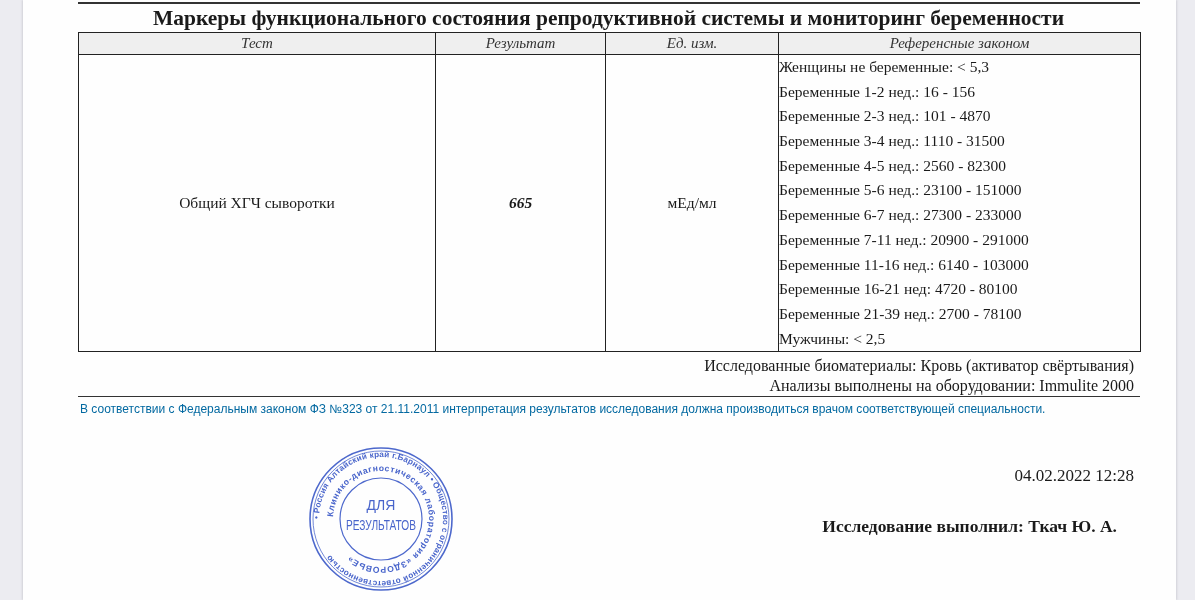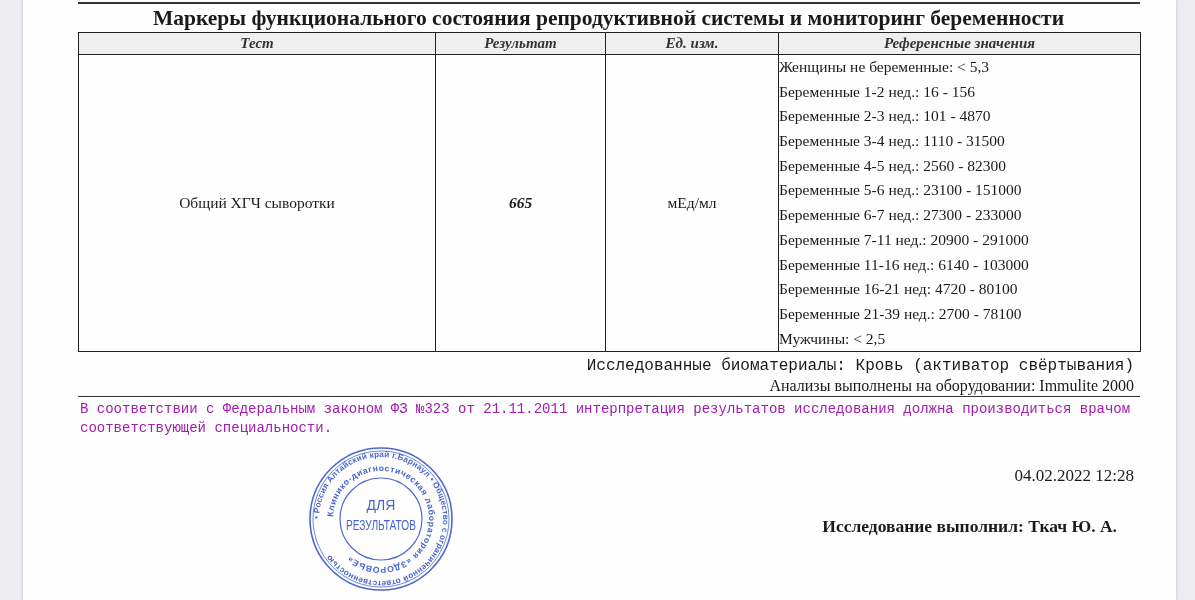--- a/index.html
+++ b/index.html
@@ -22,38 +22,38 @@
     white-space: nowrap;
   }
   table.results {
     position: absolute; left: 78px; top: 32px; width: 1062px;
     border-collapse: collapse; table-layout: fixed;
   }
   table.results th, table.results td {
     border: 1.6px solid #222; padding: 0;
   }
   table.results th {
-    background: #efefef; font-weight: bold; font-style: italic;
+    background: #efefef; font-weight: normal; font-style: italic;
     font-size: 15px; height: 21px; line-height: 21px; text-align: center;
     color: #333;
   }
   table.results td { font-size: 15.5px; vertical-align: middle; }
   td.test-name { text-align: center; padding-left: 2px; }
   td.result { text-align: center; font-weight: bold; font-style: italic; }
   td.unit { text-align: center; }
   td.refs { text-align: left; padding: 3px 0 3px 0; }
   .ref-line { height: 24.7px; line-height: 24.7px; white-space: nowrap; }
   .meta {
     position: absolute; right: 61px; text-align: right;
     font-size: 16px; line-height: 20px; white-space: nowrap;
   }
   .disclaimer {
     position: absolute; left: 80px; top: 400px; width: 1060px;
-    font-family: Liberation Mono, monospace; font-size: 14px; line-height: 19px;
-    color: #a21caf;
+    font-family: Liberation Sans, sans-serif; font-size: 12px; line-height: 19px;
+    color: #0369a1;
   }
   .datetime {
     position: absolute; right: 61px; top: 438px;
     font-size: 17px; line-height: 22px; white-space: nowrap; margin-top: 27px;
   }
   .performer {
     position: absolute; right: 78px; top: 514px;
     font-size: 17.5px; font-weight: bold; line-height: 24px; white-space: nowrap;
   }
   .stamp {
@@ -73,21 +73,21 @@
     <col style="width:357px">
     <col style="width:170px">
     <col style="width:173px">
     <col style="width:362px">
   </colgroup>
   <thead>
     <tr>
       <th>Тест</th>
       <th>Результат</th>
       <th>Ед. изм.</th>
-      <th>Референсные значения</th>
+      <th>Референсные законом</th>
     </tr>
   </thead>
   <tbody>
     <tr>
       <td class="test-name">Общий ХГЧ сыворотки</td>
       <td class="result">665</td>
       <td class="unit">мЕд/мл</td>
       <td class="refs">
         <div class="ref-line">Женщины не беременные: &lt; 5,3</div>
         <div class="ref-line">Беременные 1-2 нед.: 16 - 156</div>
@@ -99,21 +99,21 @@
         <div class="ref-line">Беременные 7-11 нед.: 20900 - 291000</div>
         <div class="ref-line">Беременные 11-16 нед.: 6140 - 103000</div>
         <div class="ref-line">Беременные 16-21 нед: 4720 - 80100</div>
         <div class="ref-line">Беременные 21-39 нед.: 2700 - 78100</div>
         <div class="ref-line">Мужчины: &lt; 2,5</div>
       </td>
     </tr>
   </tbody>
 </table>
 
-<div class="meta" style="top:356px;font-family:Liberation Mono, monospace;">Исследованные биоматериалы: Кровь (активатор свёртывания)</div>
+<div class="meta" style="top:356px;">Исследованные биоматериалы: Кровь (активатор свёртывания)</div>
 <div class="meta" style="top:376px;text-align:right;">Анализы выполнены на оборудовании: Immulite 2000</div>
 <div class="hr" style="left:78px; width:1062px; top:396px; border-top-width:1.5px;"></div>
 
 <div class="disclaimer">В соответствии с Федеральным законом ФЗ №323 от 21.11.2011 интерпретация результатов исследования должна производиться врачом соответствующей специальности.</div>
 
 <div class="datetime">04.02.2022 12:28</div>
 
 <div class="stamp">
   <svg width="146" height="146" viewBox="0 0 146 146">
     <defs>

